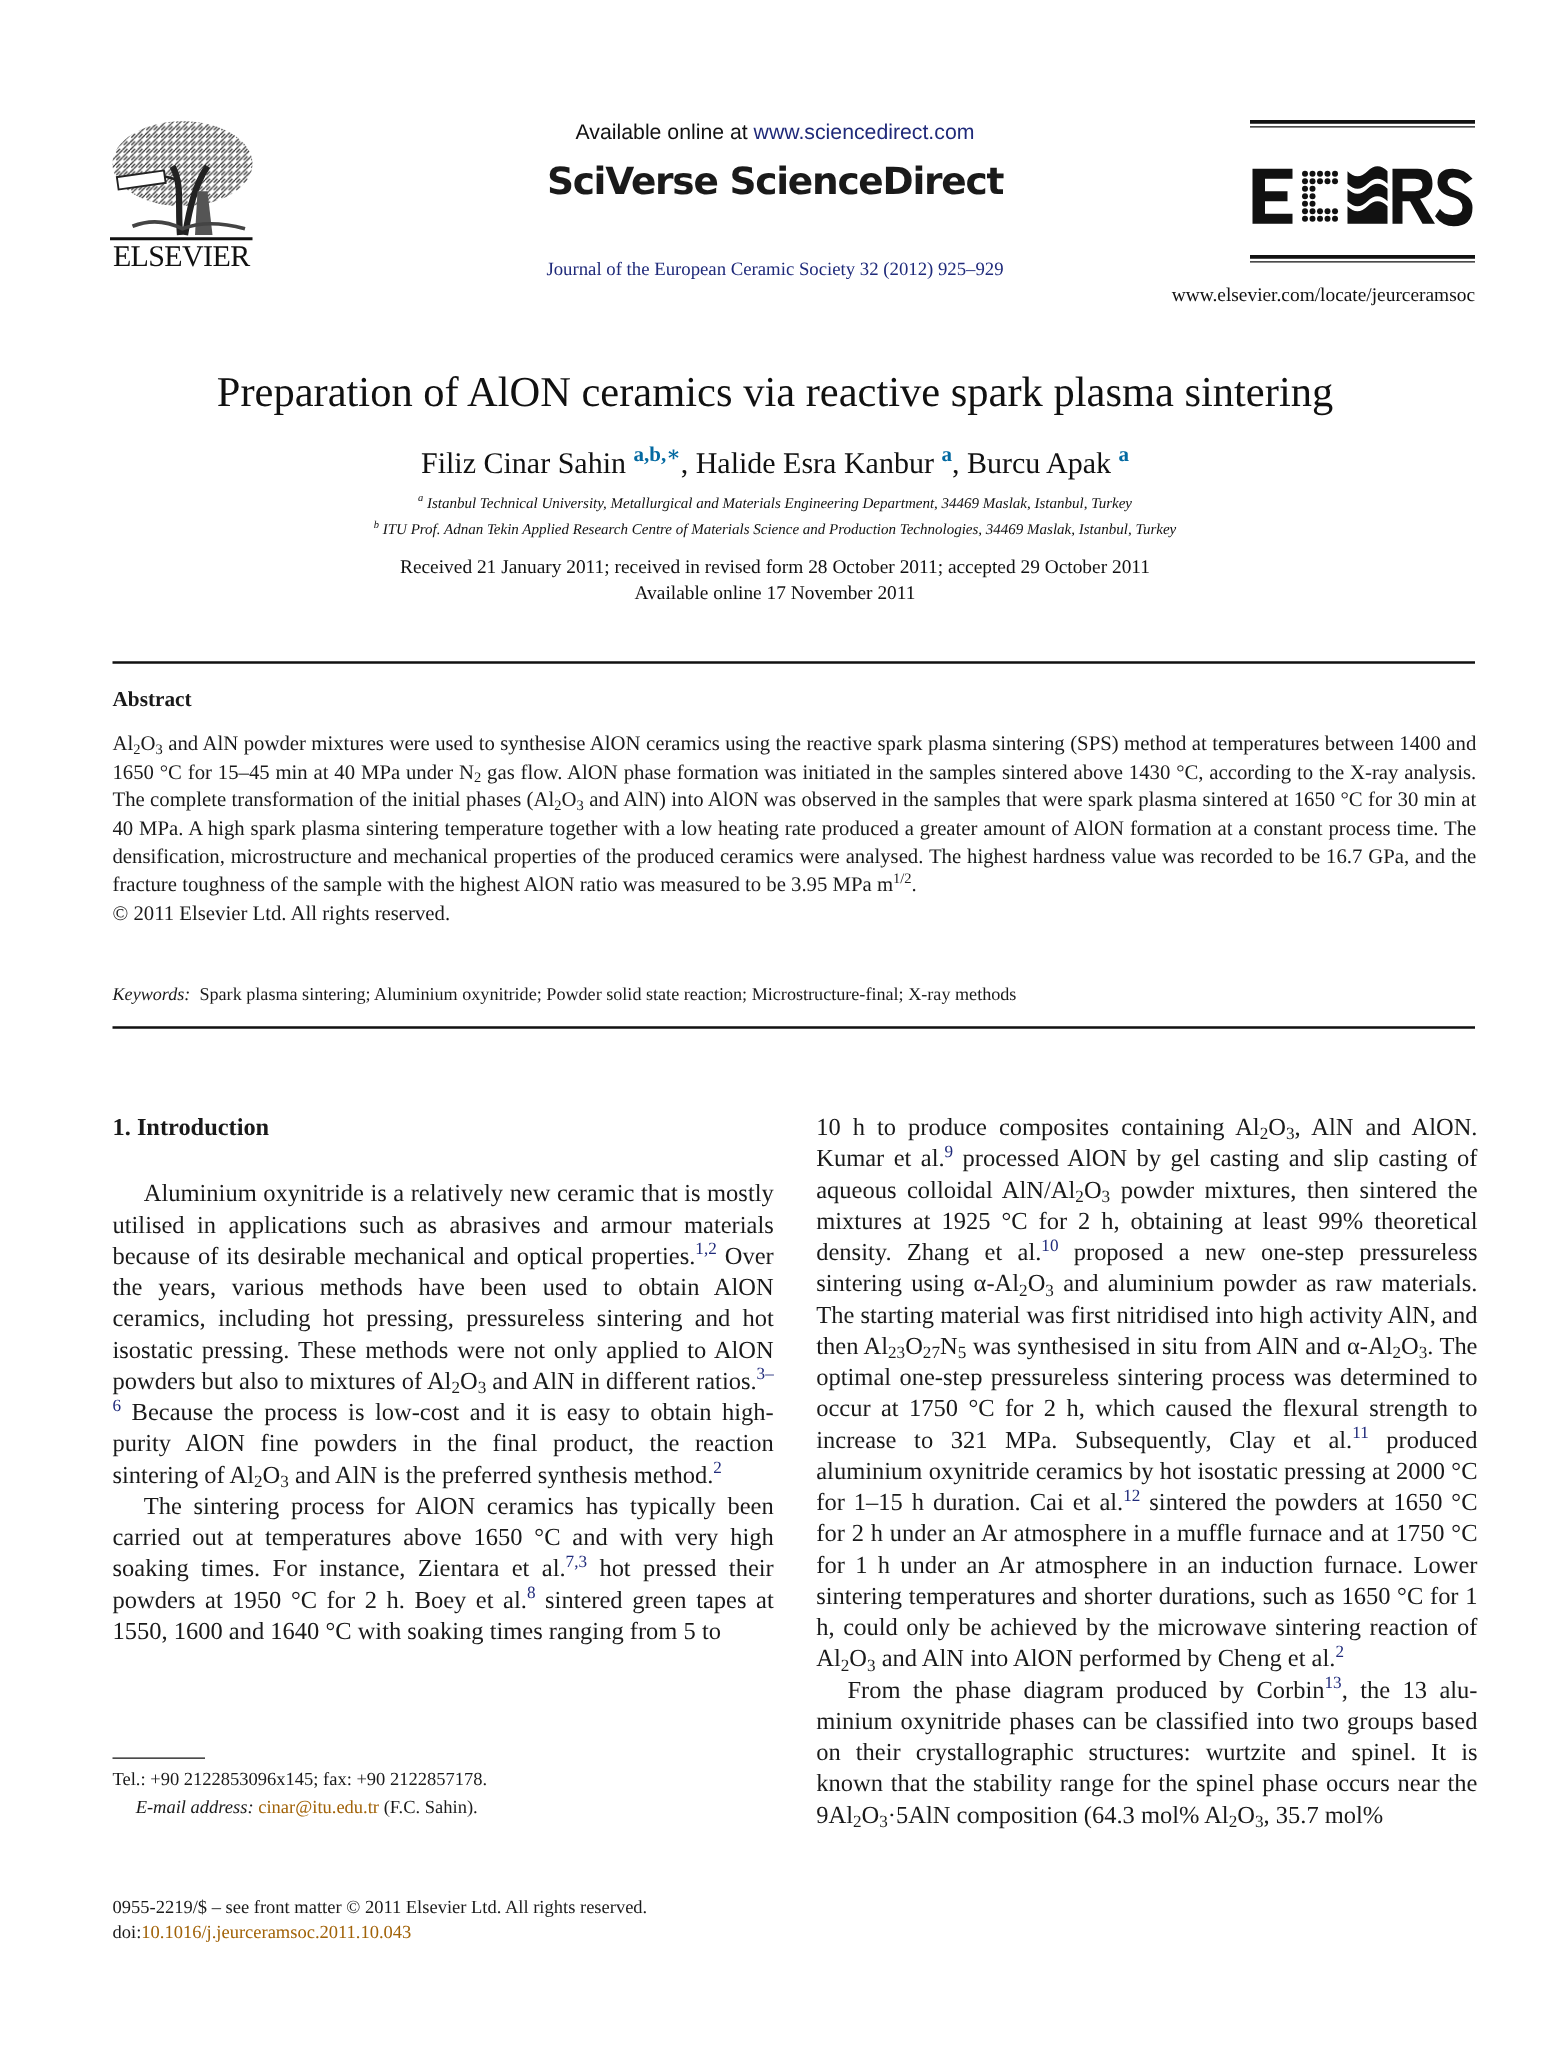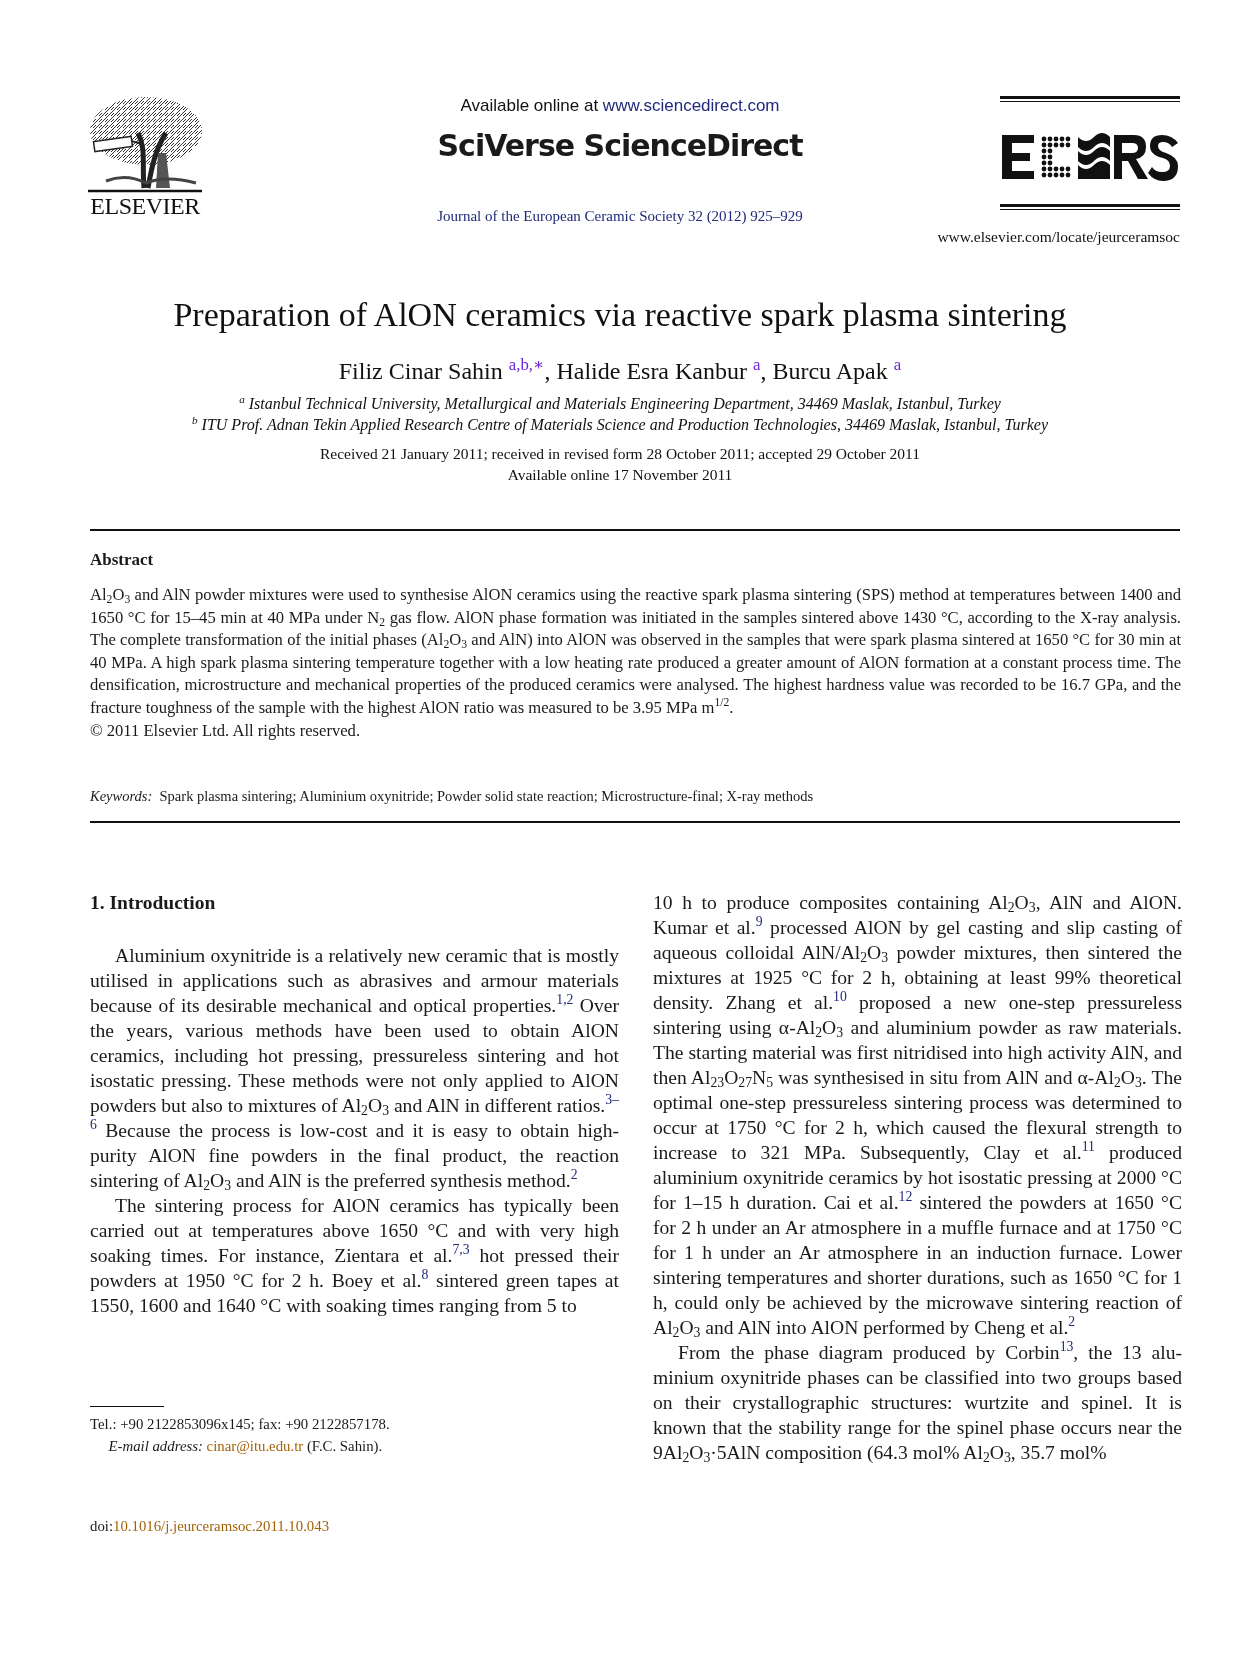--- a/index.html
+++ b/index.html
@@ -23,22 +23,22 @@
               font-weight: bold; font-size: 30px; letter-spacing: -1px; color: #1a1a1a; }
   .journal-line { left: 0; width: 1240px; top: 208px; text-align: center; font-size: 15px; color: #1f2a7a; }
   .ecers-box { left: 1000px; top: 96px; width: 180px; }
   .dbl-rule { border-top: 3px solid #111; border-bottom: 1px solid #111; height: 2px; }
   .ecers-logo { height: 62px; display: flex; align-items: center; justify-content: flex-end; margin: 24px 0 16px; }
   .ecers-url { left: 860px; top: 228px; width: 320px; text-align: right; font-size: 15.5px; color: #111; }
 
   
   .title { left: 0; width: 1240px; top: 296px; text-align: center; font-size: 34px; color: #111; }
   .authors { left: 0; width: 1240px; top: 358px; text-align: center; font-size: 24px; color: #111; }
-  .authors .aff { color: #6d28d9; font-size: 0.7em; vertical-align: super; line-height: 0; }
-  .affil { left: 0; width: 1240px; text-align: center; font-size: 16px; font-style: italic; color: #111; }
+  .authors .aff { color: #0369a1; font-size: 0.7em; vertical-align: super; line-height: 0; font-weight: bold; }
+  .affil { left: 0; width: 1240px; text-align: center; font-size: 12px; font-style: italic; color: #111; }
   .dates { left: 0; width: 1240px; text-align: center; font-size: 15.5px; color: #111; }
 
   .rule { left: 90px; width: 1090px; border-top: 2px solid #111; }
   .abstract-h { left: 90px; top: 550px; font-weight: bold; font-size: 17px; }
   .abstract-body { left: 90px; top: 584px; width: 1091px; font-size: 16.6px; line-height: 22.6px; text-align: justify; }
   .keywords { left: 90px; top: 788px; font-size: 14.5px; }
 
   
   .col { width: 529px; font-size: 19.6px; line-height: 25px; text-align: justify; hyphens: manual; }
   .col p { margin: 0; text-indent: 25px; }
@@ -175,14 +175,15 @@
   <p><span>From the phase diagram produced by Corbin</span><a class="ref">13</a><span>, the 13 alu­minium oxynitride phases can be classified into two groups based on their crystallographic structures: wurtzite and spinel. It is known that the stability range for the spinel phase occurs near the 9Al</span><sub>2</sub><span>O</span><sub>3</sub><span>·5AlN composition (64.3 mol% Al</span><sub>2</sub><span>O</span><sub>3</sub><span>, 35.7 mol%</span></p>
 </div>
 
 <div class="abs fn-rule"></div>
 <div class="abs footnote">
   <p>Tel.: +90 2122853096x145; fax: +90 2122857178.</p>
   <p>&nbsp;&nbsp;&nbsp;&nbsp;&nbsp;<i>E-mail address:</i> <a class="link">cinar@itu.edu.tr</a><span> (F.C. Sahin).</span></p>
 </div>
 
 <div class="abs issn">
+  <div>0955-2219/$ – see front matter © 2011 Elsevier Ltd. All rights reserved.</div>
   <div><span>doi:</span><a class="link">10.1016/j.jeurceramsoc.2011.10.043</a></div>
 </div>
 
 </body></html>

